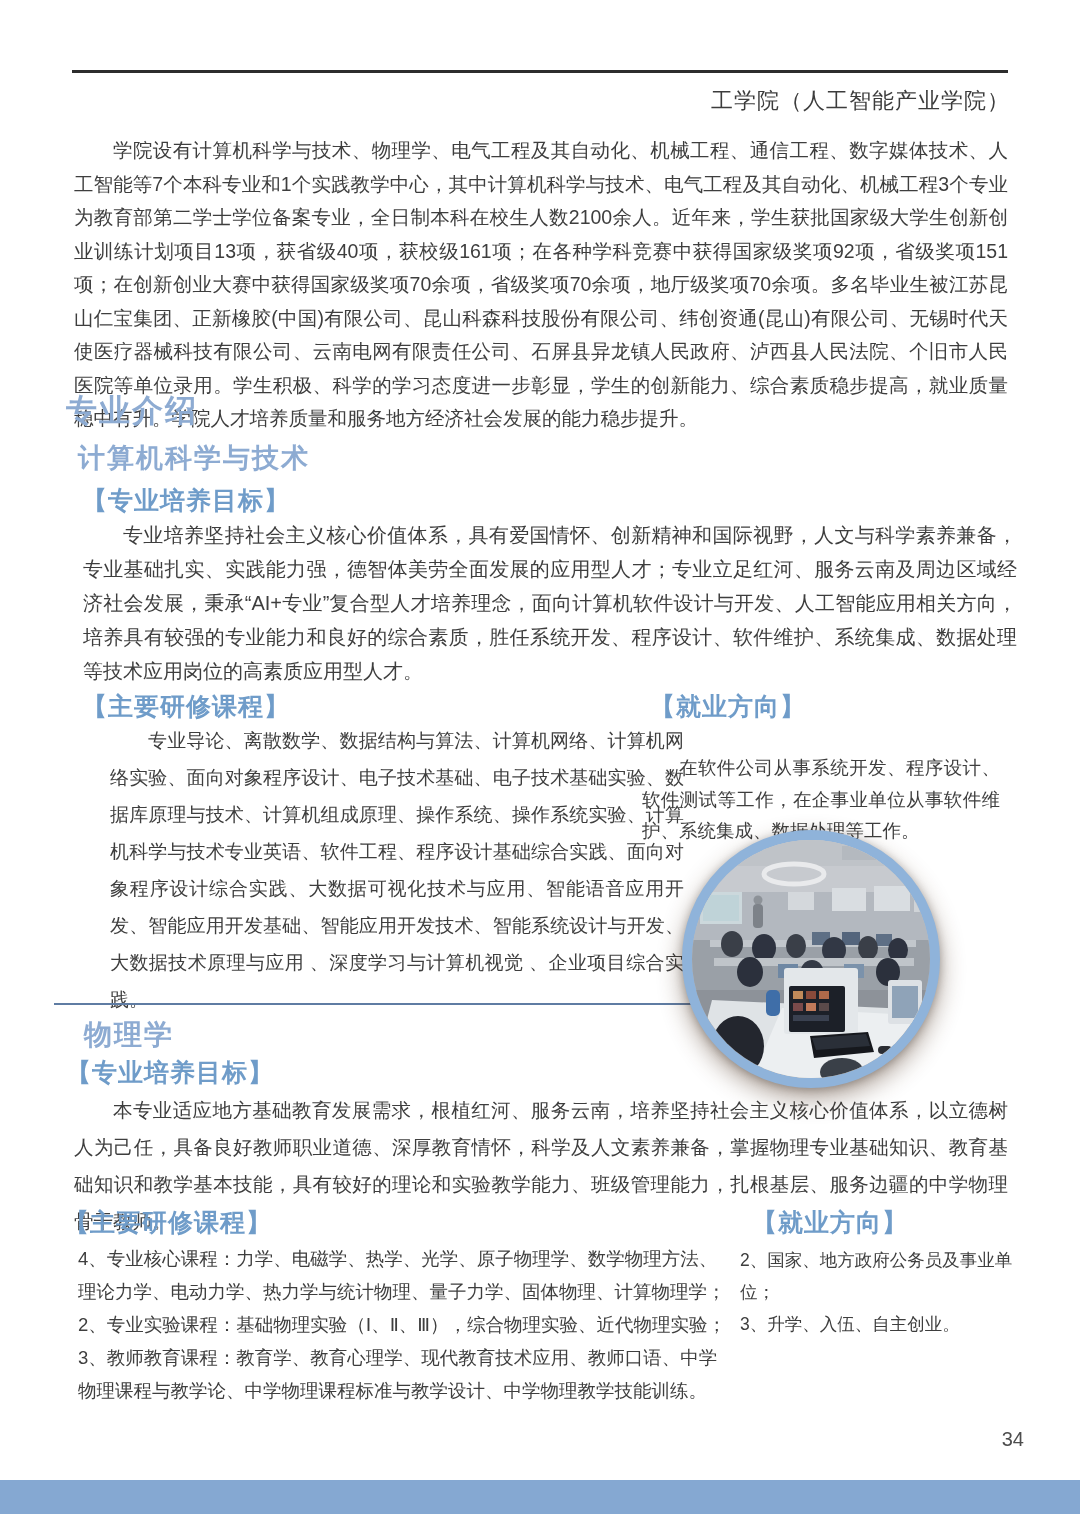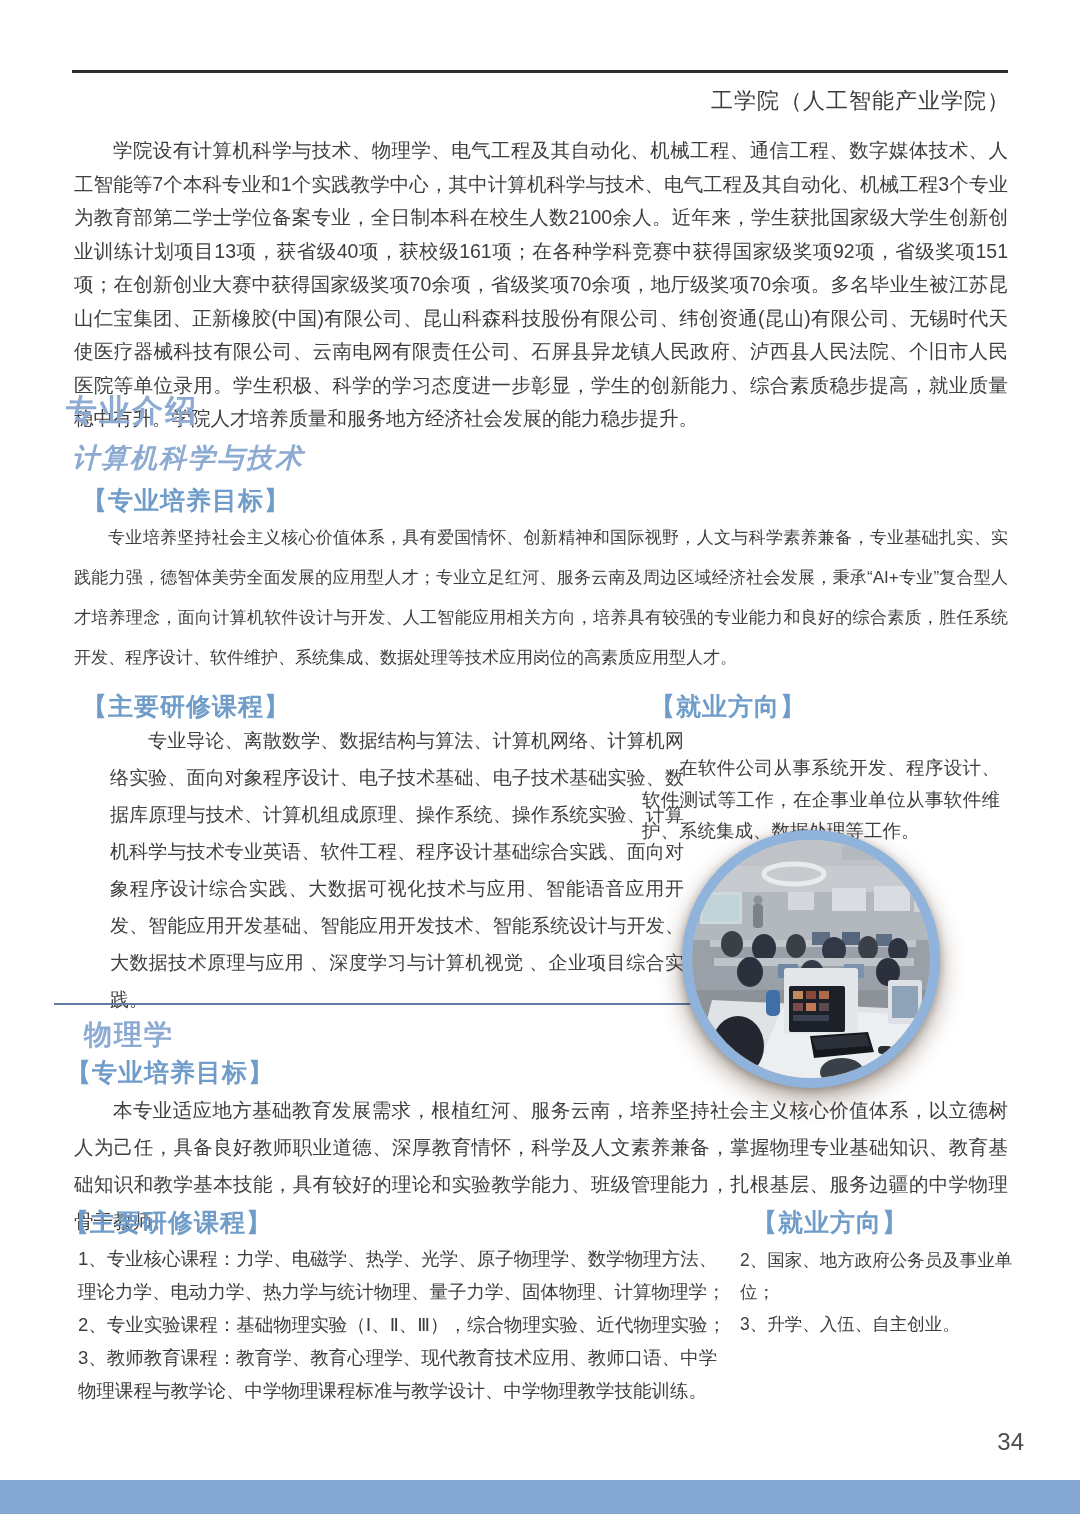--- a/index.html
+++ b/index.html
@@ -16,43 +16,43 @@
     background:#ffffff;overflow:hidden;
     font-family:"Liberation Sans","DejaVu Sans",sans-serif;
     color:var(--text);
   }
   .abs{position:absolute;}
   .top-rule{left:72px;top:70px;width:936px;height:3px;background:var(--rule);}
   .header-title{right:70px;top:86px;font-size:22px;letter-spacing:1px;color:#3c3c3c;}
   .intro{left:74px;top:134px;width:934px;font-size:19.5px;line-height:33.5px;text-align:justify;text-indent:2em;}
   .section-title{left:66px;top:390px;font-size:31px;font-weight:700;color:var(--title-blue);letter-spacing:2px;}
   .major-title{font-size:27px;font-weight:700;color:var(--title-blue);letter-spacing:2px;}
-  .cs-title{left:72px;top:440px;font-style:italic;}
+  .cs-title{left:78px;top:440px;}
   .bracket-h{font-size:25px;font-weight:700;color:var(--head-blue);letter-spacing:1px;}
   .cs-goal-h{left:82px;top:484px;}
-  .cs-goal-t{left:74px;top:518px;width:934px;font-size:17px;line-height:40px;text-align:justify;text-indent:2em;}
+  .cs-goal-t{left:83px;top:518px;width:934px;font-size:20px;line-height:34px;text-align:justify;text-indent:2em;}
   .cs-left-h{left:82px;top:690px;}
   .cs-left-t{left:78px;top:722px;width:574px;font-size:19px;line-height:37px;text-align:justify;text-indent:2em;margin-left:32px;}
   .cs-right-h{left:650px;top:690px;}
   .cs-right-t{left:642px;top:752px;width:358px;font-size:18.5px;line-height:31.5px;text-align:justify;text-indent:2em;}
   .photo{
     left:682px;top:830px;width:238px;height:238px;border-radius:50%;
     border:10px solid #8fb3da;overflow:hidden;z-index:3;background:#b9bec4;
     box-shadow:0 10px 24px rgba(70,45,25,.45),0 2px 8px rgba(0,0,0,.25);
   }
   .photo svg{display:block;width:100%;height:100%;}
   .divider{left:54px;top:1003px;width:638px;height:2px;background:var(--divider);z-index:1;}
   .phys-title{left:84px;top:1016px;font-size:28px;}
   .phys-goal-h{left:66px;top:1056px;}
   .phys-goal-t{left:74px;top:1092px;width:934px;font-size:19.5px;line-height:37px;text-align:justify;text-indent:2em;}
   .phys-left-h{left:64px;top:1206px;}
   .phys-left-items{left:78px;top:1242px;width:654px;font-size:18.5px;line-height:33px;text-align:left;}
   .phys-right-h{left:752px;top:1206px;}
   .phys-right-items{left:740px;top:1244px;width:274px;font-size:17.5px;line-height:32px;text-align:left;}
-  .page-num{right:56px;top:1428px;font-size:24px;color:#4d4d4d;margin-left:44px;}
+  .page-num{right:56px;top:1428px;font-size:20px;color:#4d4d4d;margin-left:44px;}
   .footer-bar{left:0;top:1480px;width:1080px;height:34px;background:var(--bar-blue);}
 </style>
 </head>
 <body>
 
 <div class="page">
 
   <div class="abs top-rule"></div>
   <div class="abs header-title">工学院（人工智能产业学院）</div>
 
@@ -138,21 +138,21 @@
     </svg>
   </div>
 
   <div class="abs divider"></div>
   <div class="abs major-title phys-title">物理学</div>
   <div class="abs bracket-h phys-goal-h">【专业培养目标】</div>
   <div class="abs phys-goal-t">本专业适应地方基础教育发展需求，根植红河、服务云南，培养坚持社会主义核心价值体系，以立德树人为己任，具备良好教师职业道德、深厚教育情怀，科学及人文素养兼备，掌握物理专业基础知识、教育基础知识和教学基本技能，具有较好的理论和实验教学能力、班级管理能力，扎根基层、服务边疆的中学物理骨干教师。</div>
 
   <div class="abs bracket-h phys-left-h">【主要研修课程】</div>
   <div class="abs phys-left-items">
-    <div>1、专业核心课程：力学、电磁学、热学、光学、原子物理学、数学物理方法、理论力学、电动力学、热力学与统计物理、量子力学、固体物理、计算物理学；</div>
+    <div>4、专业核心课程：力学、电磁学、热学、光学、原子物理学、数学物理方法、理论力学、电动力学、热力学与统计物理、量子力学、固体物理、计算物理学；</div>
     <div>2、专业实验课程：基础物理实验（Ⅰ、Ⅱ、Ⅲ），综合物理实验、近代物理实验；</div>
     <div>3、教师教育课程：教育学、教育心理学、现代教育技术应用、教师口语、中学物理课程与教学论、中学物理课程标准与教学设计、中学物理教学技能训练。</div>
   </div>
 
   <div class="abs bracket-h phys-right-h">【就业方向】</div>
   <div class="abs phys-right-items">
     <div>2、国家、地方政府公务员及事业单位；</div>
     <div>3、升学、入伍、自主创业。</div>
   </div>
 

